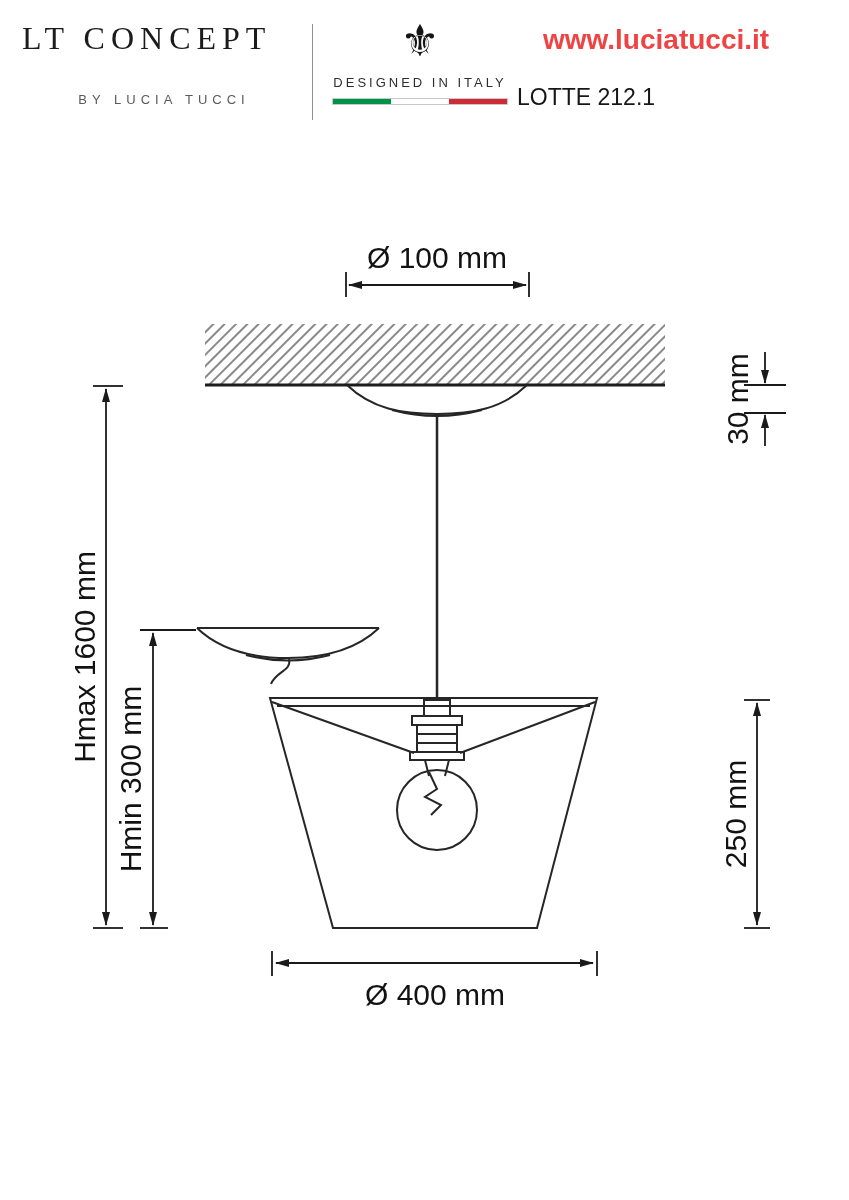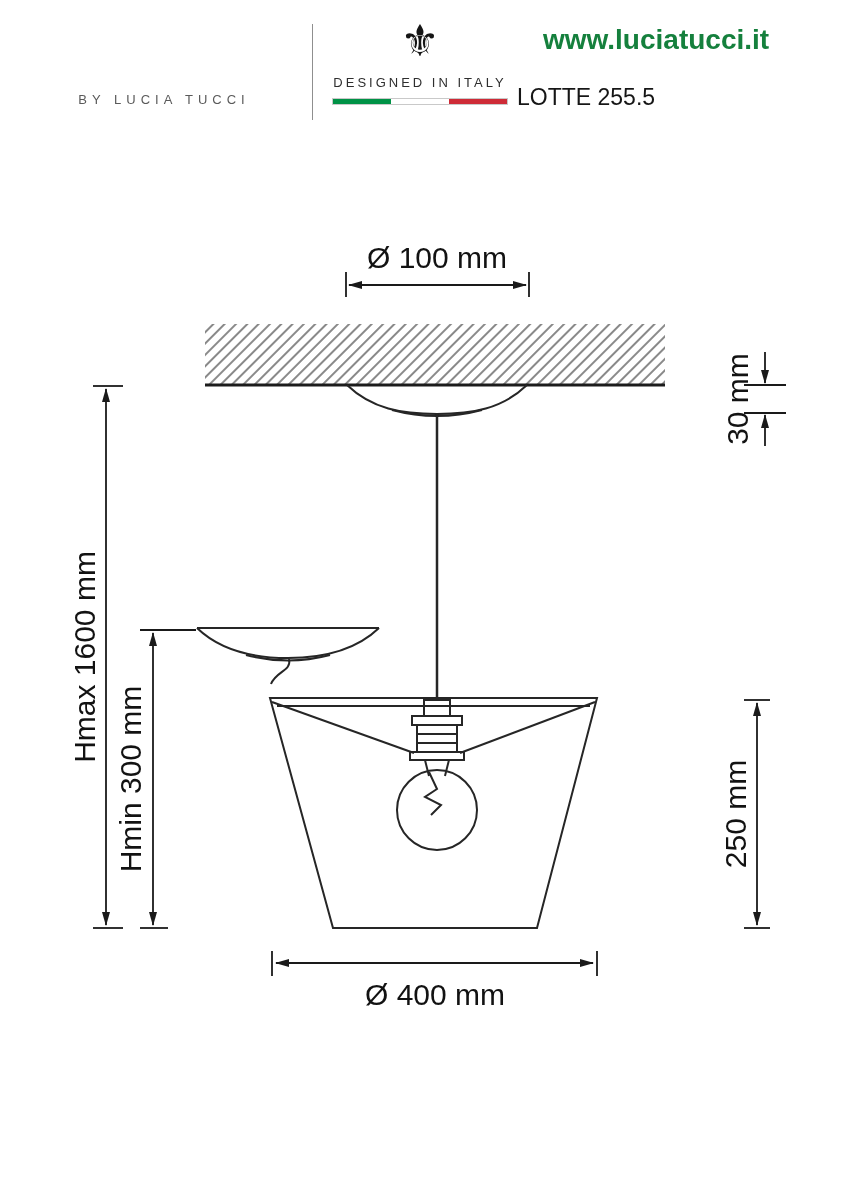--- a/index.html
+++ b/index.html
@@ -21,50 +21,51 @@
   .vdiv { position:absolute; left:312px; top:24px; width:1px; height:96px; background:#8f8f8f; }
   .madein { position:absolute; left:330px; top:12px; width:180px;
     display:flex; flex-direction:column; align-items:center; }
   .fleur { font-size:44px; line-height:58px; color:#151515; }
   .madein-label { margin-top:5px; font-size:13px; letter-spacing:3px; color:#2e2e2e; white-space:nowrap; }
   .flag { margin-top:8px; width:176px; height:7px; display:flex; border:1px solid #c9c9c9; }
   .flag span { display:block; height:100%; }
   .fg { flex:1; background:#009246; }
   .fw { flex:1; background:#ffffff; }
   .fr { flex:1; background:#ce2b37; }
-  .site { position:absolute; left:543px; top:24px; font-size:28px; font-weight:bold; color:#15803d; white-space:nowrap; }
+  .site { position:absolute; left:543px; top:24px; font-size:28px; font-weight:bold; color:#ef4444; white-space:nowrap; }
   .model { position:absolute; left:517px; top:84px; font-size:23px; color:#161616; white-space:nowrap; }
   
   svg.drawing { position:absolute; left:0; top:0; }
   svg.drawing text {
     font-family:"Liberation Sans", sans-serif; font-size:30px; fill:#121212;
   }
   .outline { fill:none; stroke:#262626; stroke-width:2; }
   .dimline  { fill:none; stroke:#1a1a1a; stroke-width:1.8; }
 </style>
 </head>
 <body>
 
 <div class="page">
 
+  <div class="brand-title">LT CONCEPT</div>
   <div class="brand-sub">BY LUCIA TUCCI</div>
   <div class="vdiv"></div>
 
   <div class="madein">
     <div class="fleur">⚜</div>
     <div class="madein-label">DESIGNED IN ITALY</div>
     <div class="flag">
       <span class="fg"></span>
       <span class="fw"></span>
       <span class="fr"></span>
     </div>
   </div>
 
   <div class="site">www.luciatucci.it</div>
-  <div class="model">LOTTE 255.5</div>
+  <div class="model">LOTTE 212.1</div>
 
   <svg class="drawing" width="849" height="1200" viewBox="0 0 849 1200">
     <defs>
       <pattern id="hatch" patternUnits="userSpaceOnUse" width="8" height="8" patternTransform="rotate(45)">
         <line x1="4" y1="0" x2="4" y2="8" stroke="#3a3a3a" stroke-width="1.2"></line>
       </pattern>
       <marker id="arr" viewBox="0 0 14 8" refX="13" refY="4" markerWidth="14" markerHeight="8" orient="auto-start-reverse" markerUnits="userSpaceOnUse">
         <path d="M0,0 L14,4 L0,8 Z" fill="#1a1a1a"></path>
       </marker>
     </defs>

